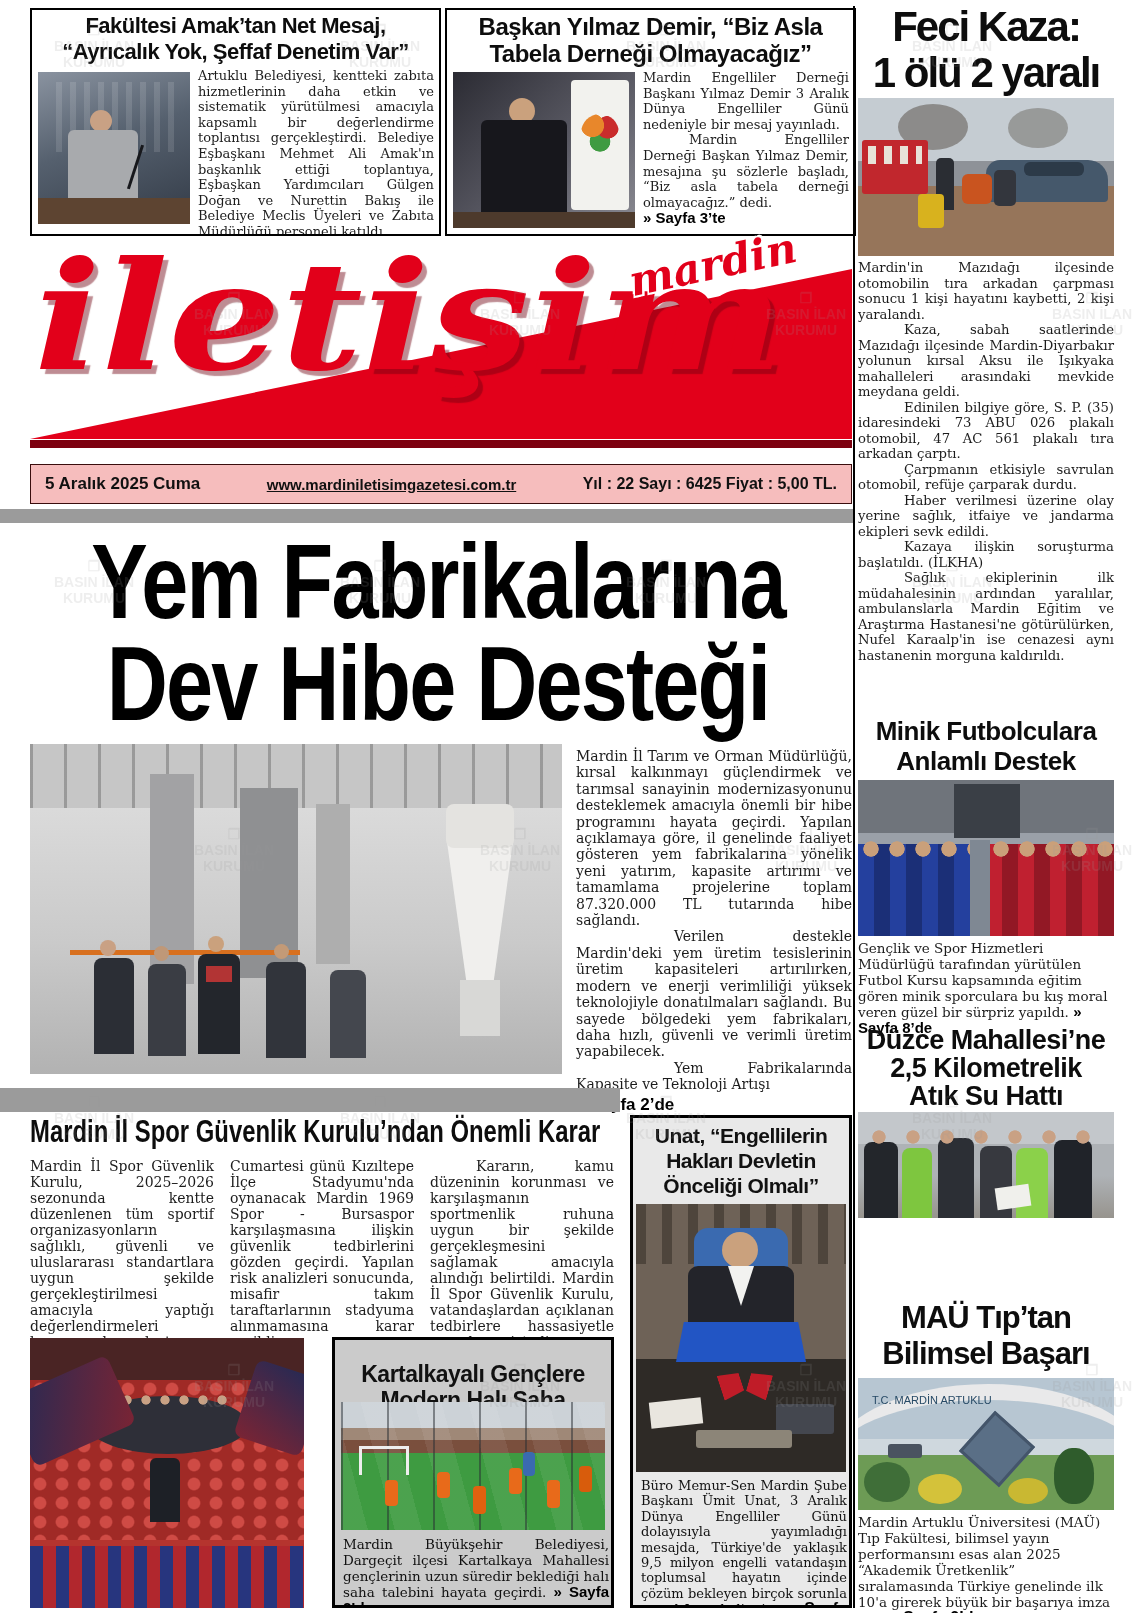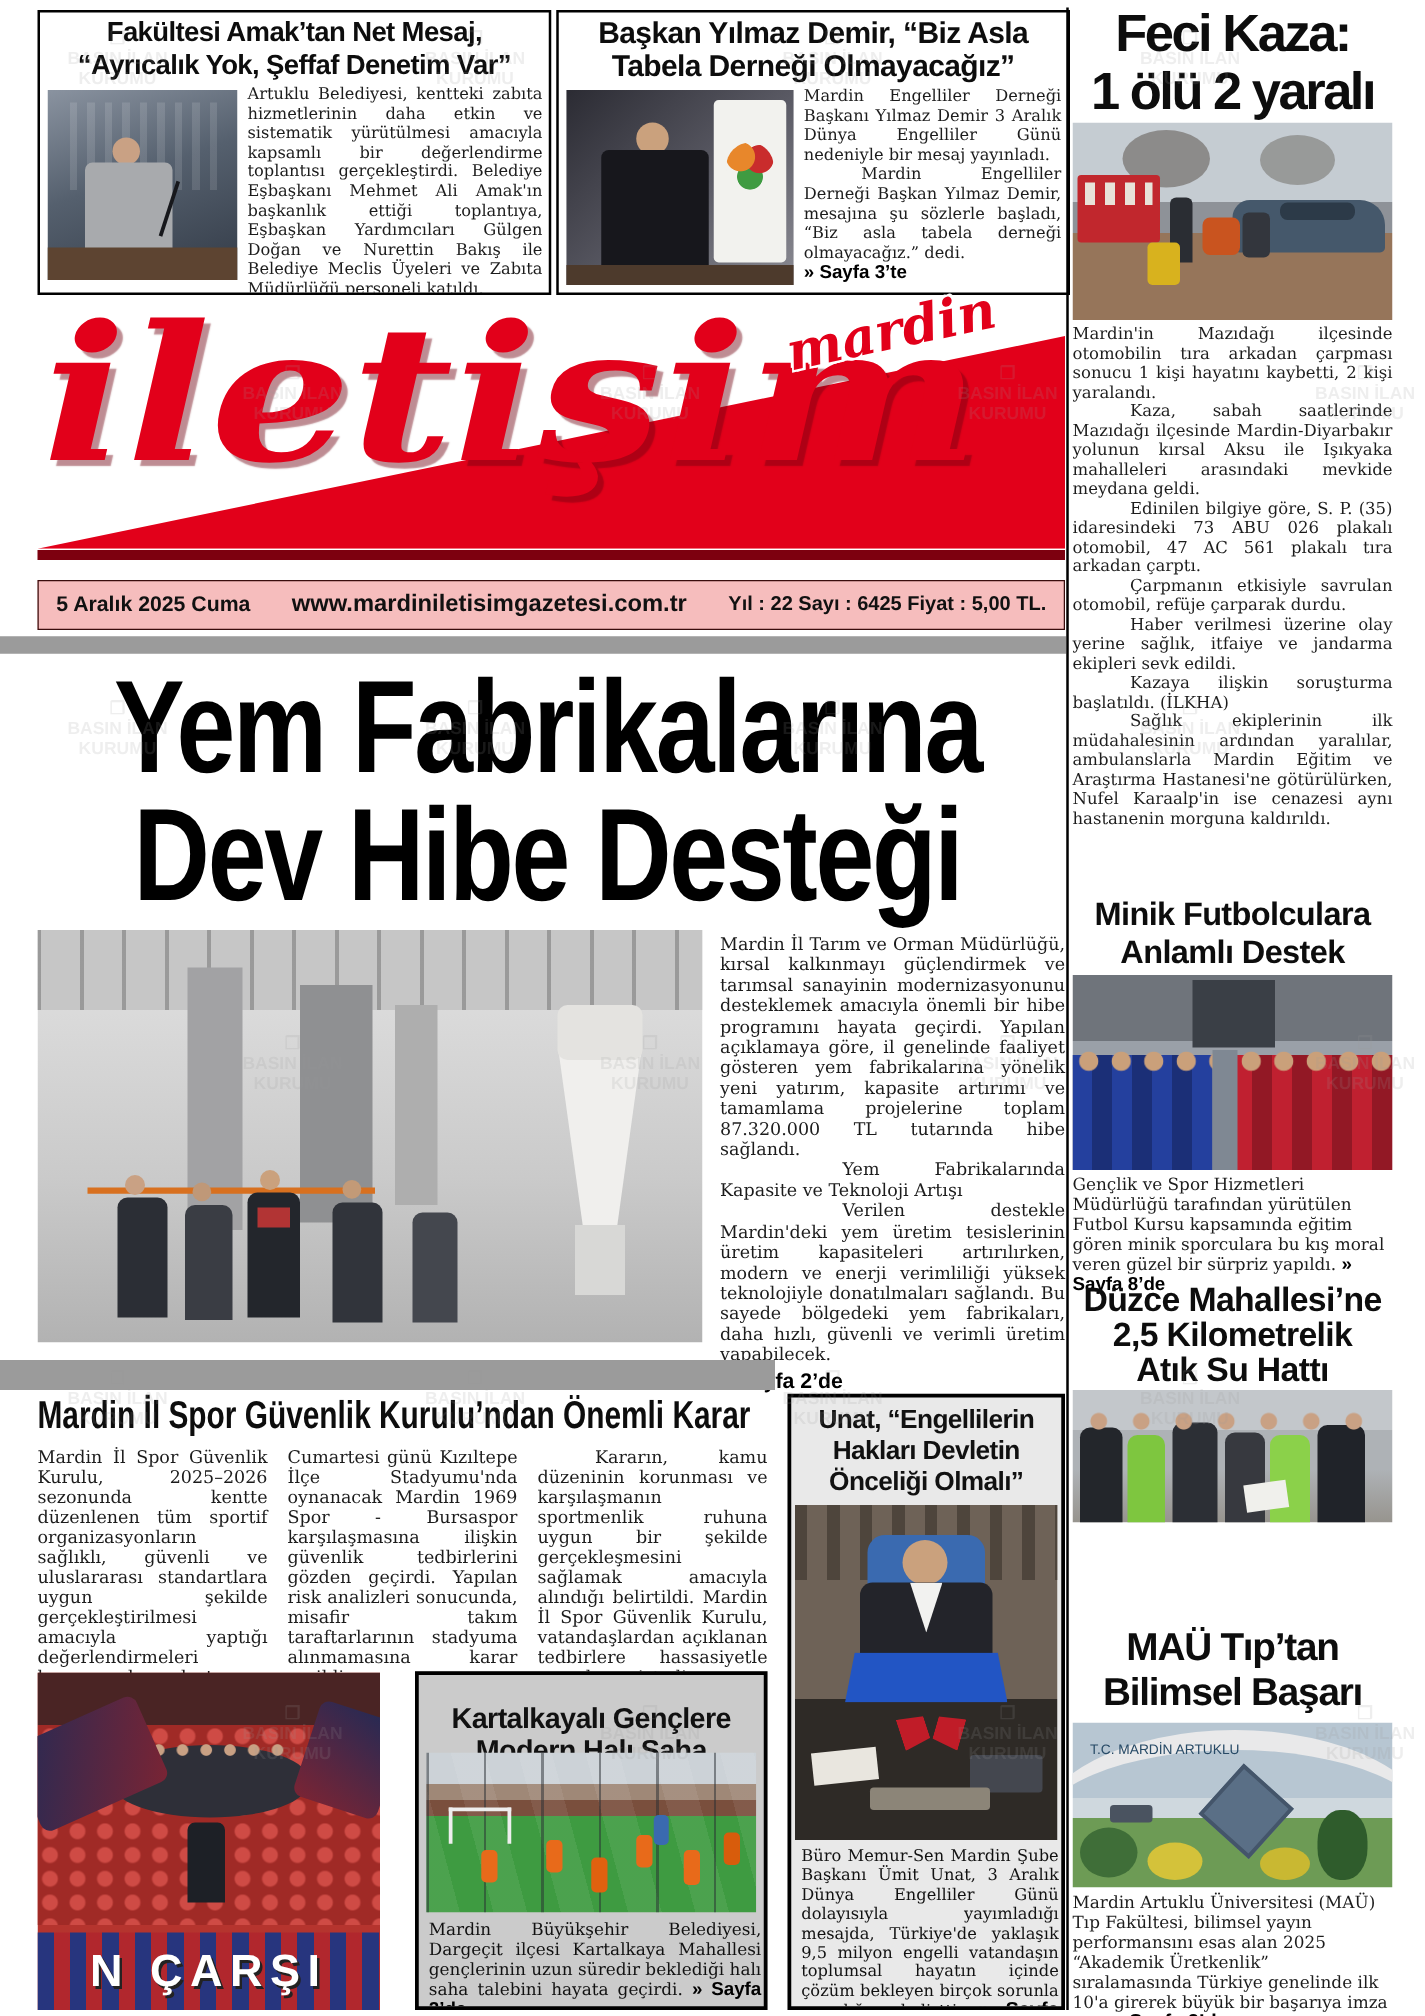--- a/index.html
+++ b/index.html
@@ -130,21 +130,21 @@
   </div>
 
   <div class="abs" style="left:30px;top:234px;width:822px;height:230px">
     <div class="wedge"></div>
     <div class="mast-underline"></div>
     <div class="logo-main">iletişim</div>
     <div class="logo-sub">mardin</div>
   </div>
   <div class="datebar">
     <span style="font-size:17px">5 Aralık 2025 Cuma</span>
-    <span style="font-size:19px;">www.mardiniletisimgazetesi.com.tr</span>
+    <span style="font-size:15px;text-decoration:underline">www.mardiniletisimgazetesi.com.tr</span>
     <span style="font-size:16px">Yıl : 22  Sayı : 6425  Fiyat : 5,00 TL.</span>
   </div>
   <div class="graybar" style="left:0;top:509px;width:853px;height:14px"></div>
 
   <div class="giant" style="top:528px">Yem Fabrikalarına</div>
   <div class="giant" style="top:630px">Dev Hibe Desteği</div>
 
   <div class="ph" style="left:30px;top:744px;width:532px;height:330px">
     <div style="inset:0;background:linear-gradient(#e2e2e2,#cacaca 60%,#b2b2b2)"></div>
     <div style="left:0;top:0;width:532px;height:64px;background:repeating-linear-gradient(90deg,rgba(110,110,110,.5) 0 3px,transparent 3px 34px),#c6c6c6"></div>
@@ -162,22 +162,22 @@
     <div style="left:236px;top:218px;width:40px;height:96px;background:#31343b;border-radius:8px 8px 0 0"></div>
     <div style="left:300px;top:226px;width:36px;height:88px;background:#44474e;border-radius:8px 8px 0 0"></div>
     <div style="left:70px;top:196px;width:16px;height:16px;border-radius:50%;background:#c9a184"></div>
     <div style="left:124px;top:202px;width:15px;height:15px;border-radius:50%;background:#bf9878"></div>
     <div style="left:178px;top:192px;width:16px;height:16px;border-radius:50%;background:#caa17d"></div>
     <div style="left:244px;top:200px;width:15px;height:15px;border-radius:50%;background:#c39a77"></div>
   </div>
 
   <div class="main-t jc">
     <p>Mardin İl Tarım ve Orman Müdürlüğü, kırsal kalkınmayı güçlendirmek ve tarımsal sanayinin modernizasyonunu desteklemek amacıyla önemli bir hibe programını hayata geçirdi. Yapılan açıklamaya göre, il genelinde faaliyet gösteren yem fabrikalarına yönelik yeni yatırım, kapasite artırımı ve tamamlama projelerine toplam 87.320.000 TL tutarında hibe sağlandı.</p>
+    <p class="ind2">Verilen destekle Mardin'deki yem üretim tesislerinin üretim kapasiteleri artırılırken, modern ve enerji verimliliği yüksek teknolojiyle donatılmaları sağlandı. Bu sayede bölgedeki yem fabrikaları, daha hızlı, güvenli ve verimli üretim yapabilecek.</p>
     <p class="ind2">Yem Fabrikalarında Kapasite ve Teknoloji Artışı</p>
-    <p class="ind2">Verilen destekle Mardin'deki yem üretim tesislerinin üretim kapasiteleri artırılırken, modern ve enerji verimliliği yüksek teknolojiyle donatılmaları sağlandı. Bu sayede bölgedeki yem fabrikaları, daha hızlı, güvenli ve verimli üretim yapabilecek.</p>
     <div class="pref" style="font-size:17px;margin-top:4px">» Sayfa 2’de</div>
   </div>
 
   <div class="rc-h" style="top:716px;font-size:26px;line-height:30px;letter-spacing:-.5px">
     <span>Minik Futbolculara</span><br>
     <span>Anlamlı Destek</span>
   </div>
   <div class="ph" style="left:858px;top:780px;width:256px;height:156px">
     <div style="inset:0;background:linear-gradient(#6f747b 0 34%,#9aa0a8 34% 48%,#b0b4ba 48%)"></div>
     <div style="left:96px;top:4px;width:66px;height:54px;background:#3a3f46"></div>
@@ -249,21 +249,20 @@
   <div class="ph" style="left:30px;top:1338px;width:274px;height:270px">
     <div style="inset:0;background:#b5342e"></div>
     <div style="left:0;top:0;width:274px;height:42px;background:#4a2424"></div>
     <div style="left:0;top:42px;width:274px;height:160px;background-image:radial-gradient(circle 7px at 10px 9px,#cf4b45 80%,transparent);background-size:22px 19px;background-color:#a02a26"></div>
     <div style="left:58px;top:58px;width:160px;height:58px;border-radius:50%;background:#2e2f38"></div>
     <div style="left:70px;top:54px;width:136px;height:16px;background-image:radial-gradient(circle 5px at 8px 8px,#c9a184 85%,transparent);background-size:19px 16px"></div>
     <div style="left:-14px;top:36px;width:110px;height:74px;background:linear-gradient(120deg,#232a55,#7a2434);transform:rotate(-24deg);border-radius:8px"></div>
     <div style="right:-10px;top:30px;width:70px;height:80px;background:linear-gradient(200deg,#232a55,#7a2434);transform:rotate(18deg);border-radius:8px"></div>
     <div style="left:120px;top:120px;width:30px;height:64px;background:#1d2026;border-radius:6px 6px 0 0"></div>
     <div style="left:0;bottom:0;width:274px;height:62px;background:repeating-linear-gradient(90deg,#27357e 0 13px,#b1272d 13px 26px)"></div>
-    <div style="left:0;bottom:10px;width:274px;text-align:center;font-weight:bold;font-size:36px;color:#fff;letter-spacing:6px;text-shadow:2px 2px 0 #222">N ÇARŞI</div>
   </div>
 
   <div class="bbox" style="left:332px;top:1337px;width:282px;height:271px;background:#cbcbcb">
     <div style="text-align:center;font-weight:bold;font-size:23px;line-height:26px;margin-top:21px;letter-spacing:-.5px">
       <span>Kartalkayalı Gençlere</span><br>
       <span>Modern Halı Saha</span>
     </div>
     <div class="ph" style="left:6px;top:62px;width:264px;height:128px">
       <div style="inset:0;background:linear-gradient(#ccd2d7 0 20%,#9f8877 20% 30%,#7a4f3d 30% 40%,#3e9b41 40%)"></div>
       <div style="inset:0;background:repeating-linear-gradient(75deg,rgba(255,255,255,.07) 0 26px,transparent 26px 52px)"></div>

